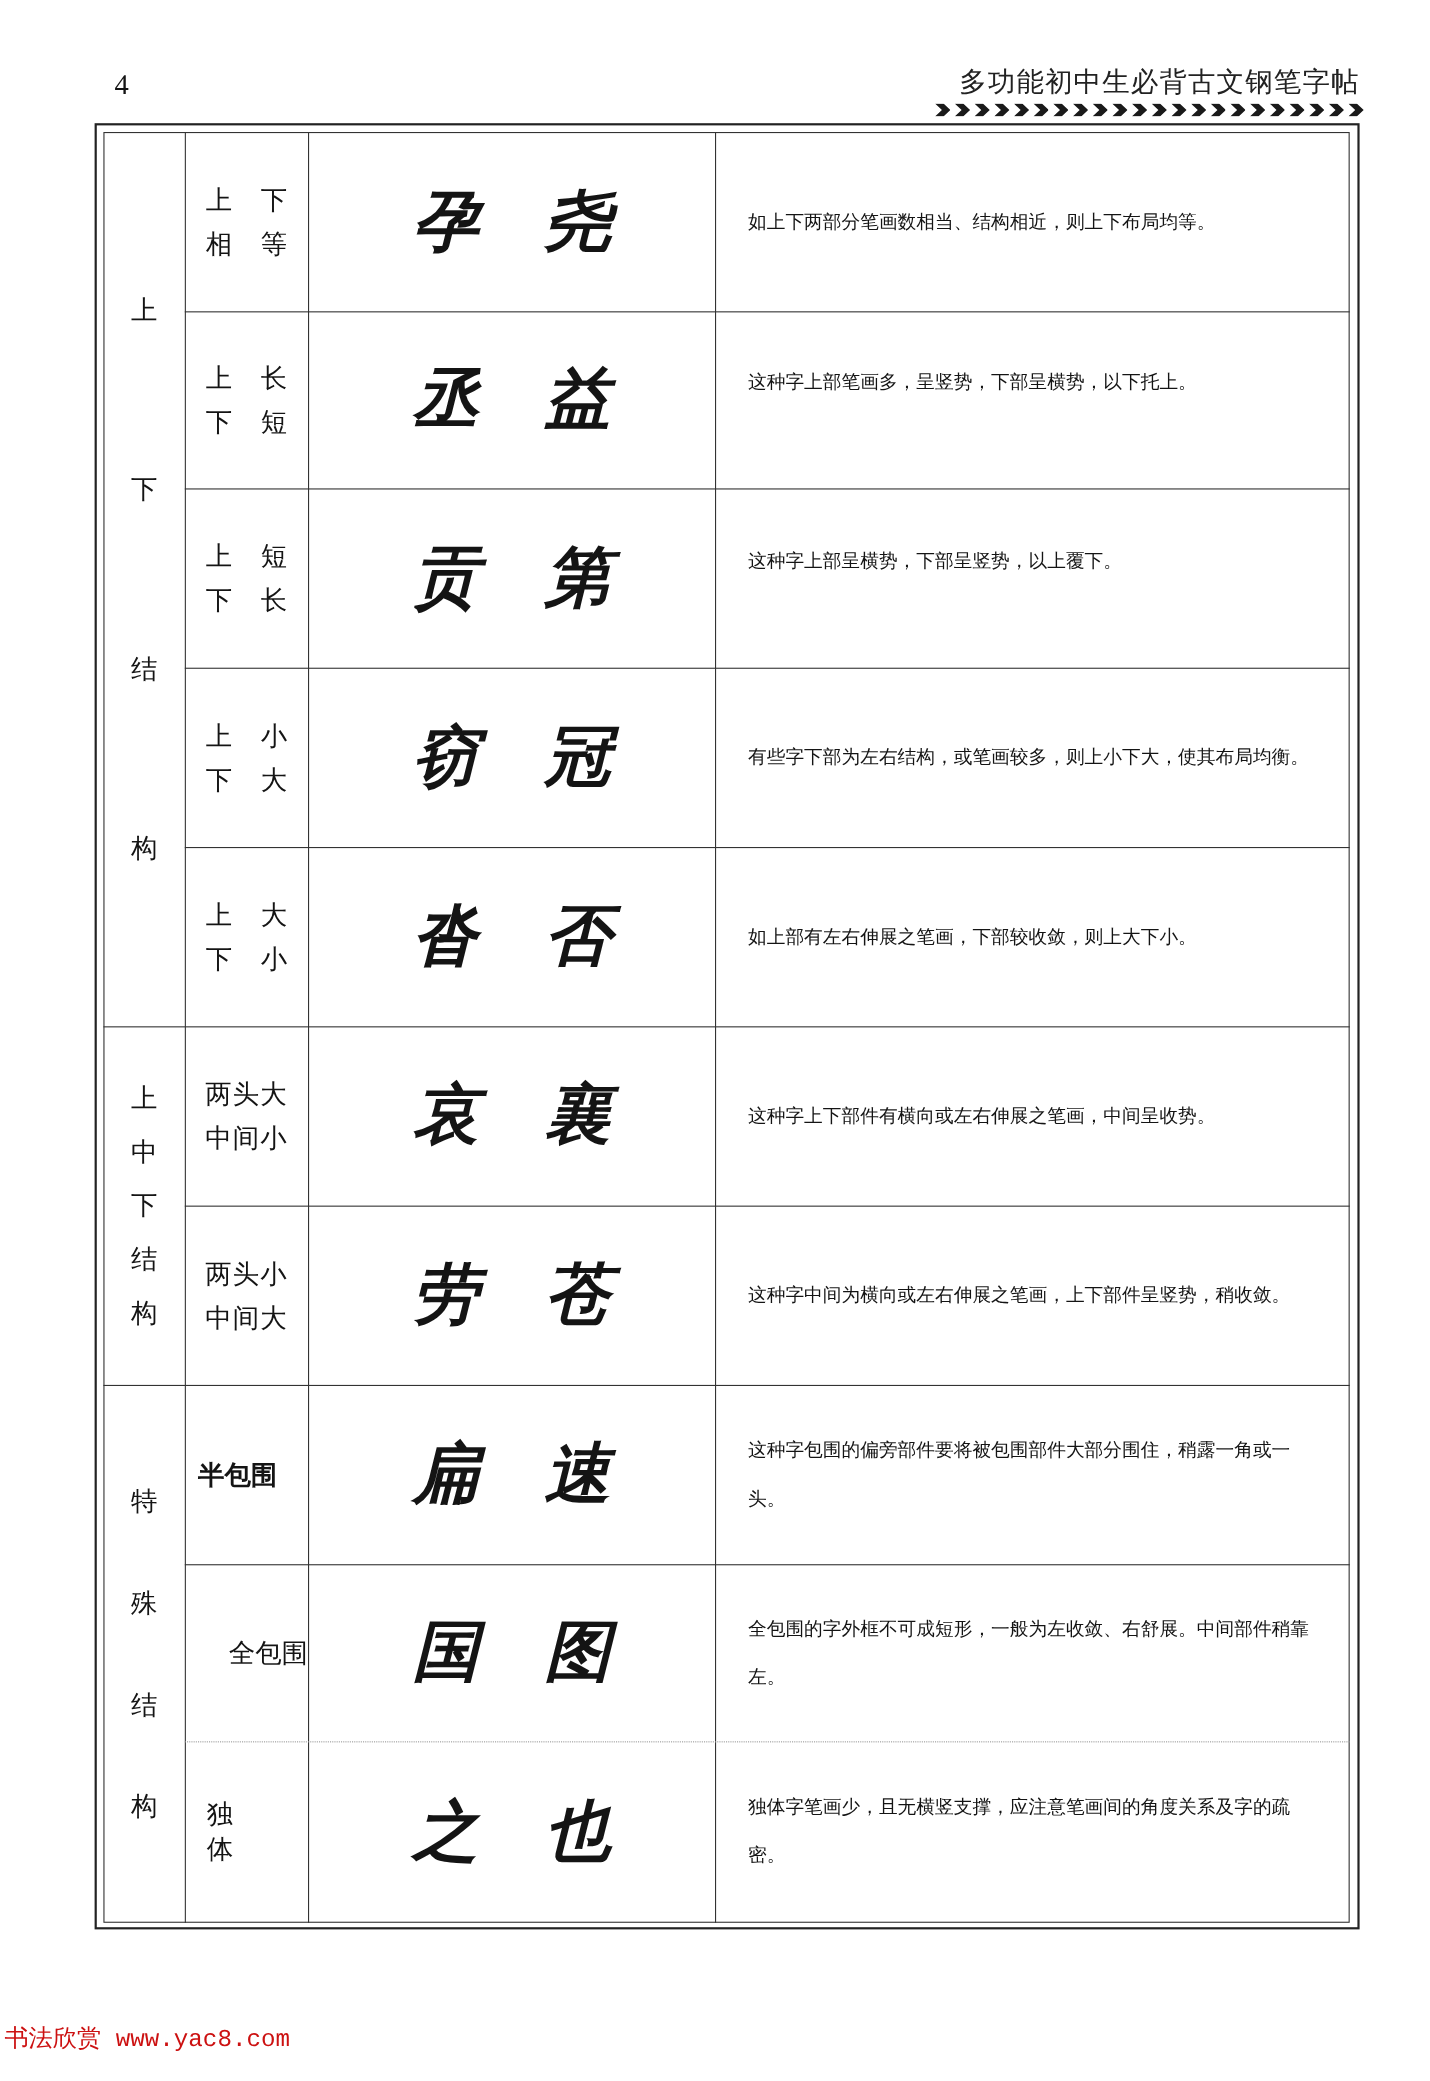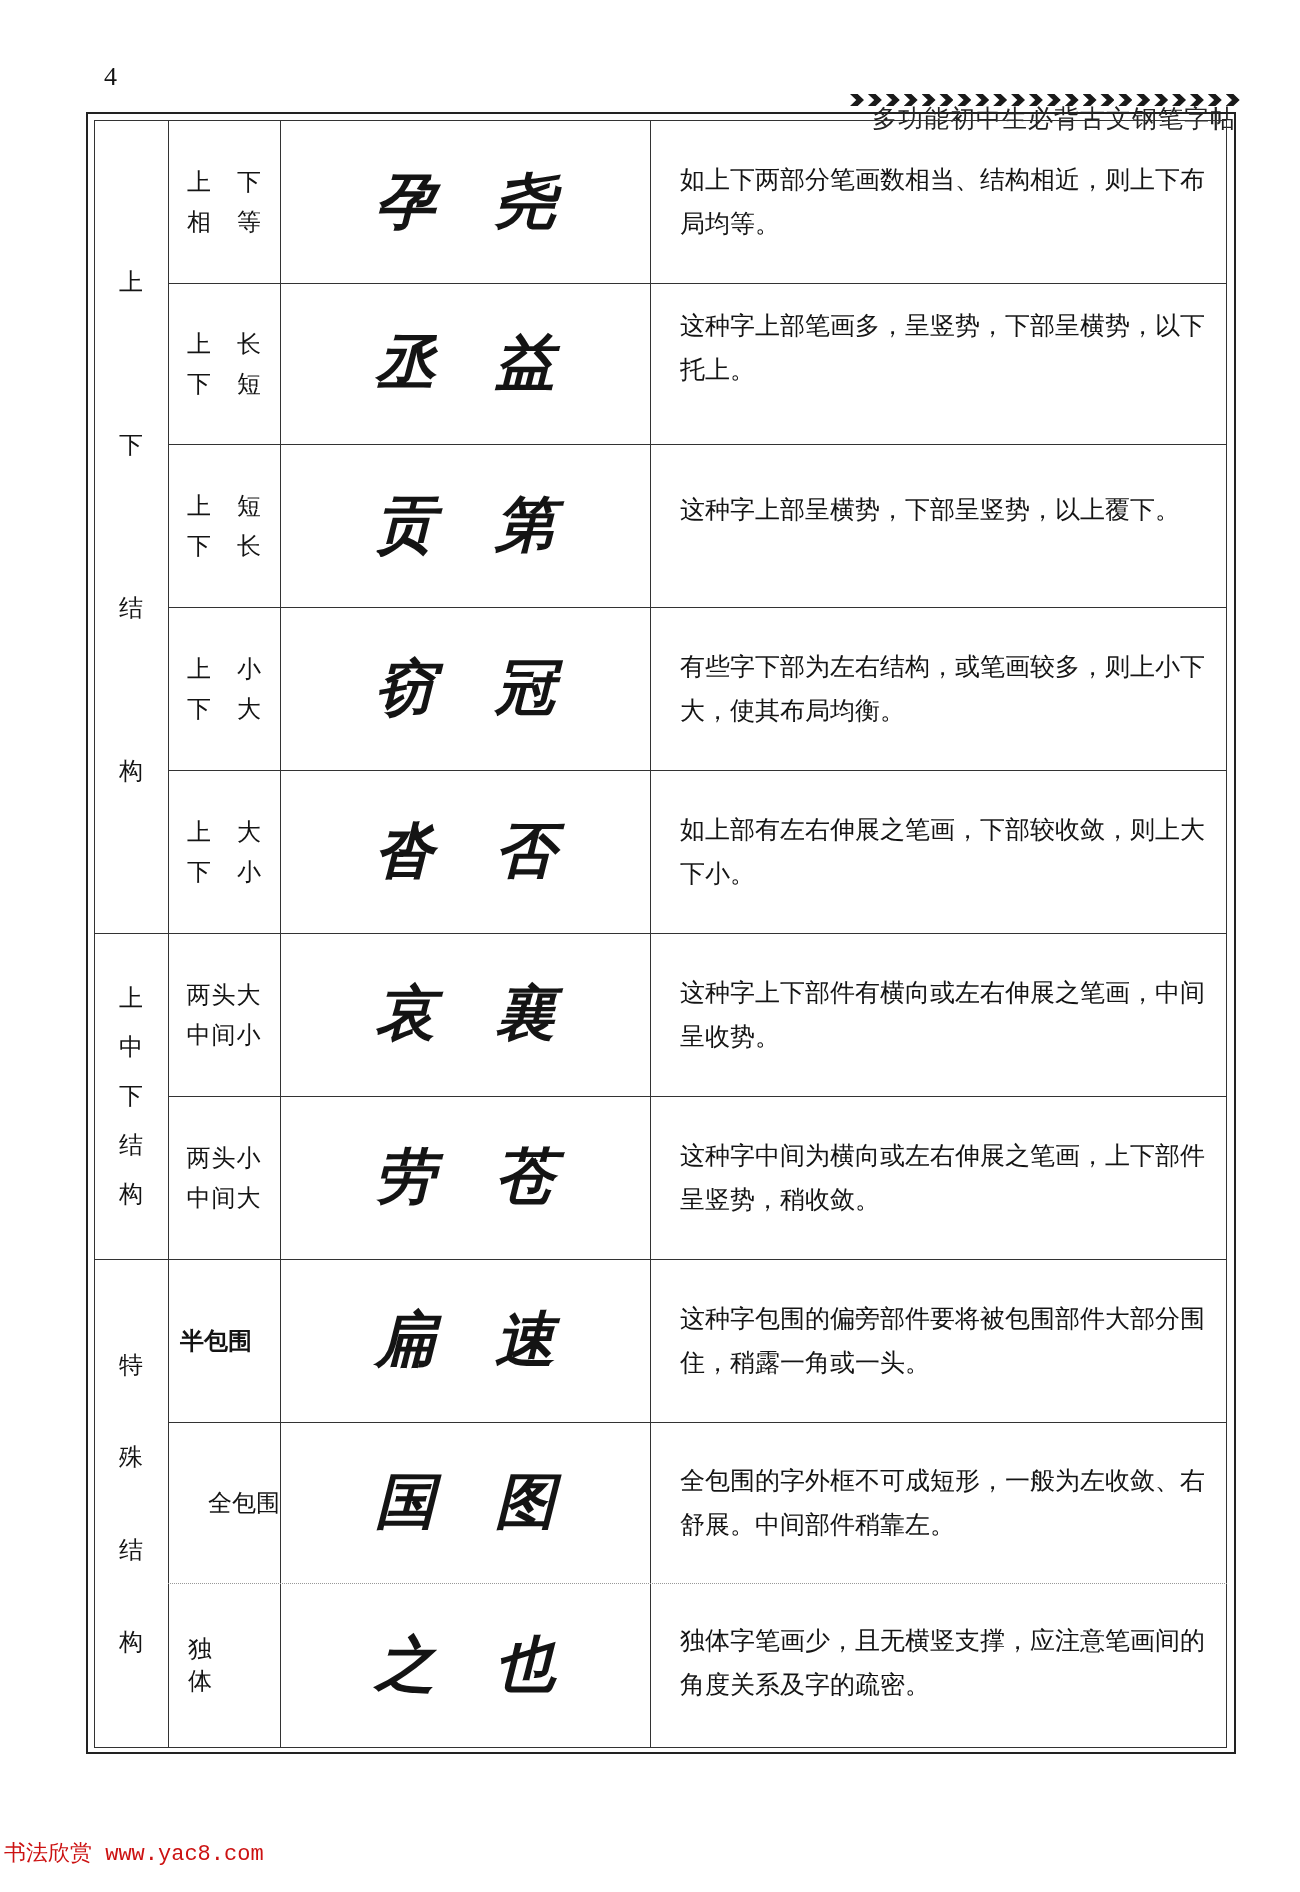--- a/index.html
+++ b/index.html
@@ -2,34 +2,34 @@
 <html><head>
 <meta charset="utf-8">
 <style>
   html, body { margin: 0; padding: 0; }
   body {
     width: 1300px; height: 1892px; background: #ffffff; position: relative;
     font-family: "DejaVu Serif", "Liberation Serif", serif; color: #141414;
     overflow: hidden;
   }
   .page-number { position: absolute; left: 104px; top: 62px; font-size: 26px; font-family: "Liberation Serif", serif; }
-  .book-title { position: absolute; right: 64px; top: 58px; font-size: 25px; letter-spacing: 1px; color: #222; margin-top: 44px; }
+  .book-title { position: absolute; right: 64px; top: 58px; font-size: 25px; letter-spacing: 1px; color: #222; }
   .chevrons { position: absolute; left: 850px; top: 94px; width: 390px; height: 14px; display: flex; justify-content: space-between; }
   .chev { width: 14px; height: 12px; background: #1a1a1a; clip-path: polygon(0 0, 55% 0, 100% 50%, 55% 100%, 0 100%, 45% 50%); }
   .outer { position: absolute; left: 86px; top: 112px; width: 1150px; height: 1642px; border: 2px solid #222; box-sizing: border-box; }
   .inner { position: absolute; left: 94px; top: 120px; width: 1133px; height: 1628px; border: 1.5px solid #333; box-sizing: border-box; }
   .vline { position: absolute; width: 0; border-left: 1.5px solid #333; }
   .hline { position: absolute; height: 0; border-top: 1.5px solid #333; }
   .hline.dotted { border-top: 1.5px dotted #999; }
   .sec-label { position: absolute; left: 94px; width: 74px; display: flex; flex-direction: column; align-items: center; justify-content: space-around; font-size: 24px; }
   .sub-label { position: absolute; left: 168px; width: 112px; display: flex; align-items: center; justify-content: center; font-size: 24px; }
   .sub-grid { display: grid; grid-template-columns: 1fr 1fr; column-gap: 26px; row-gap: 8px; }
   .sub-lines { display: flex; flex-direction: column; gap: 8px; letter-spacing: 1px; }
   .sample { position: absolute; left: 280px; width: 370px; display: flex; align-items: center; justify-content: center; gap: 60px; font-size: 60px; font-family: "DejaVu Serif", serif; font-style: italic; font-weight: bold; }
-  .desc { position: absolute; left: 664px; width: 550px; display: flex; align-items: center; font-size: 25px; line-height: 44px; padding: 0 8px 0 16px; box-sizing: border-box; }
+  .desc { position: absolute; left: 664px; width: 550px; display: flex; align-items: center; font-size: 17px; line-height: 44px; padding: 0 8px 0 16px; box-sizing: border-box; }
   .watermark { position: absolute; left: 4px; top: 1838px; font-size: 22px; color: #cc1111; font-family: "Liberation Mono", monospace; }
 </style>
 </head>
 <body>
 
 <div class="page-number">4</div>
 <div class="book-title">多功能初中生必背古文钢笔字帖</div>
 <div class="chevrons" id="chevrons">
     <span class="chev"></span>
     <span class="chev"></span>
@@ -224,16 +224,16 @@
 <div class="hline dotted" style="left:168px; width:1059px; top:1583px;"></div>
 
 <div>
   <div class="sub-label" style="top:1583px; height:164px; justify-content:flex-start; padding-left:20px; box-sizing:border-box; letter-spacing:8px;">
     <span>独　体</span>
   </div>
   <div class="sample" style="top:1583px; height:164px;">
     <span>之</span>
     <span>也</span>
   </div>
-  <div class="desc" style="top:1583px; height:164px;font-family:Liberation Mono, monospace;">独体字笔画少，且无横竖支撑，应注意笔画间的角度关系及字的疏密。</div>
+  <div class="desc" style="top:1583px; height:164px;">独体字笔画少，且无横竖支撑，应注意笔画间的角度关系及字的疏密。</div>
 </div>
 
 <div class="watermark">书法欣赏 www.yac8.com</div>
 
 </body></html>

